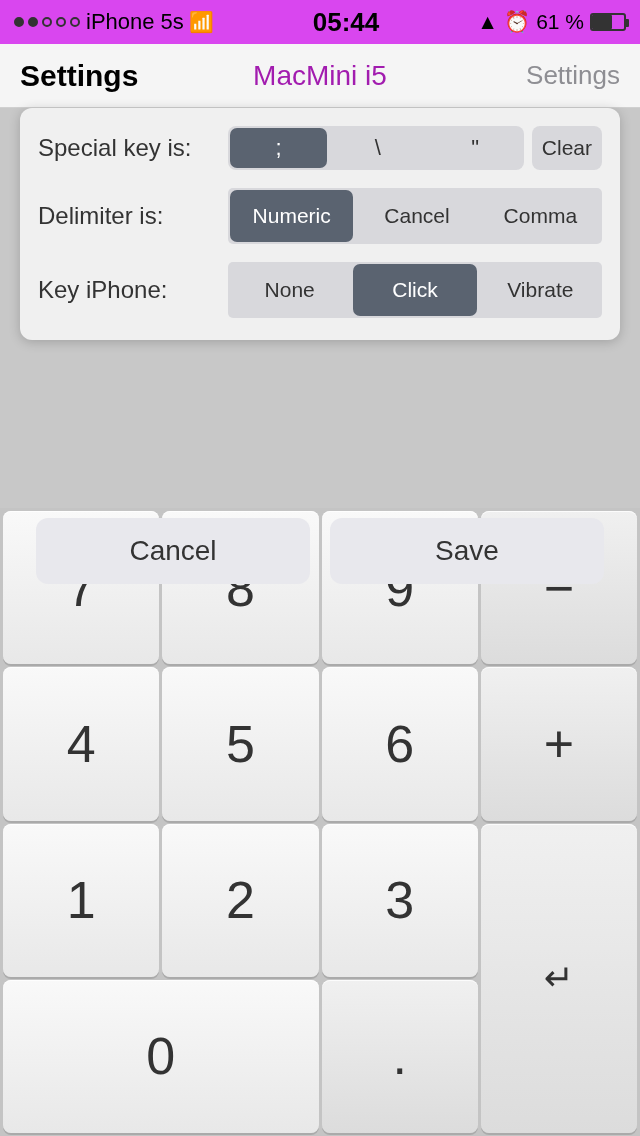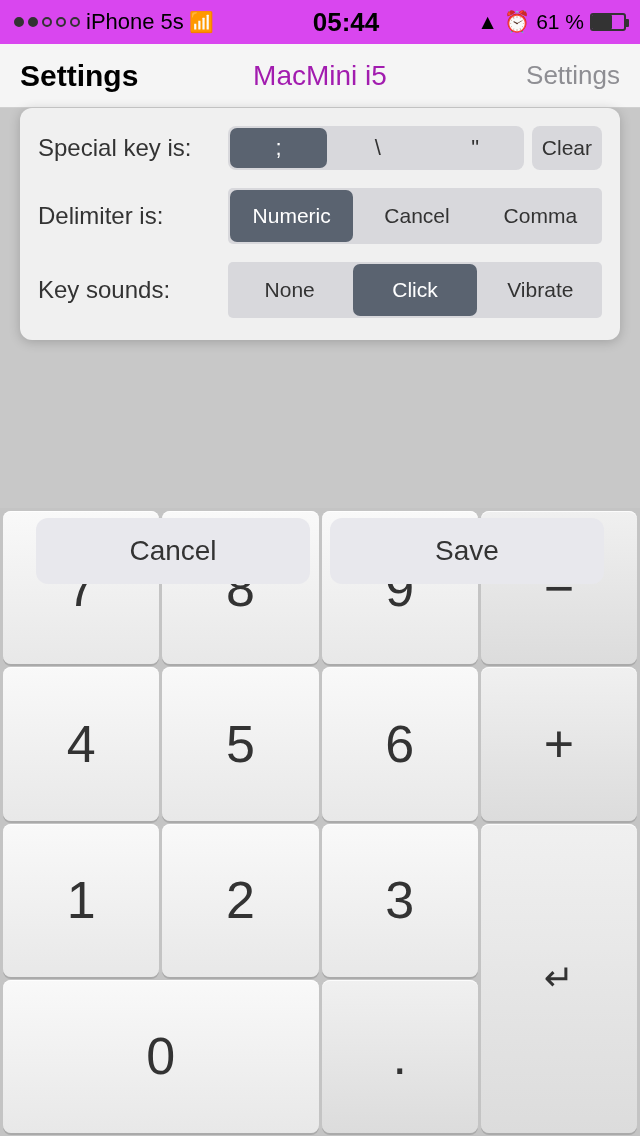--- a/index.html
+++ b/index.html
@@ -298,21 +298,21 @@
     <span class="settings-label">Delimiter is:</span>
     <div class="segment-group">
       <button class="segment-btn active">Numeric</button>
       <button class="segment-btn">Cancel</button>
       <button class="segment-btn">Comma</button>
     </div>
   </div>
 
 
   <div class="settings-row">
-    <span class="settings-label">Key sounds:</span>
+    <span class="settings-label">Key iPhone:</span>
     <div class="segment-group">
       <button class="segment-btn">None</button>
       <button class="segment-btn active">Click</button>
       <button class="segment-btn">Vibrate</button>
     </div>
   </div>
 
 </div>
 
 <div class="dialog-buttons">

